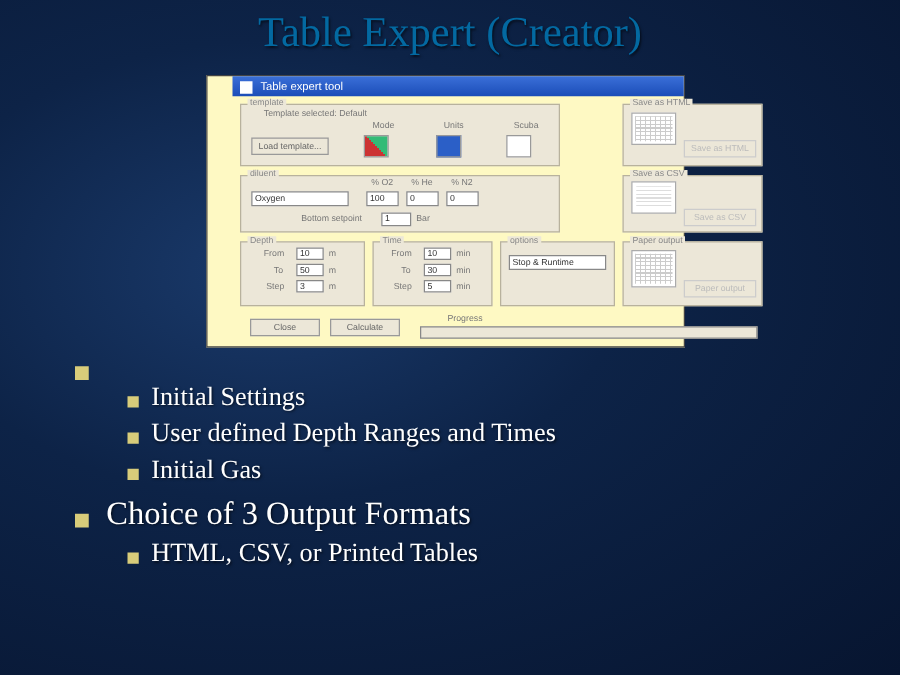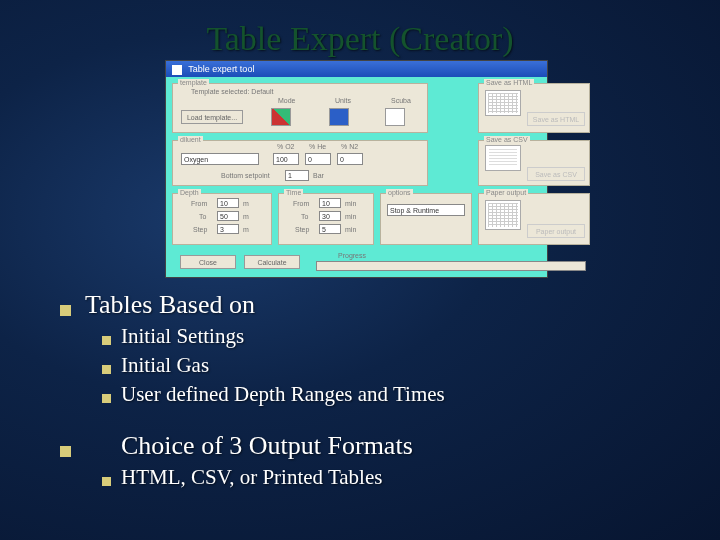--- a/index.html
+++ b/index.html
@@ -5,38 +5,39 @@
   * { box-sizing: border-box; margin: 0; padding: 0; }
   body {
     width: 720px;
     height: 540px;
     background: radial-gradient(ellipse at 30% 40%, #1a3a6b 0%, #0d2347 40%, #071530 100%);
     font-family: Georgia, 'Times New Roman', serif;
     overflow: hidden;
     position: relative;
   }
   .slide-title {
-    color: #14532d;
+    color: #0369a1;
     font-size: 34px;
     text-align: center;
-    padding-top: 20px;
+    padding-top: 8px;
     font-weight: normal;
     text-shadow: 1px 1px 2px rgba(0,0,0,0.6);
   }
   .screenshot {
     position: absolute;
     left: 165px;
     top: 60px;
     width: 383px;
     height: 218px;
-    background: #5eead4;
+    background: #fef9c3;
     border: 1px solid #444;
     font-family: Tahoma, Arial, sans-serif;
     font-size: 8px;
     color: #555;
+    padding-left: 20px;
   }
   .titlebar {
     height: 16px;
     background: linear-gradient(to bottom, #3a6fd8, #1b4db8);
     color: #fff;
     padding-left: 6px;
     line-height: 16px;
     font-size: 9px;
   }
   .titlebar-icon {
@@ -240,35 +241,34 @@
     <div class="btn" style="left:14px; top:178px; width:56px; height:14px;">Close</div>
     <div class="btn" style="left:78px; top:178px; width:56px; height:14px;">Calculate</div>
     <div class="lbl" style="left:172px; top:175px;">Progress</div>
     <div class="input" style="left:150px; top:184px; width:270px; height:10px; background:#ece7d8;"></div>
   </div>
 </div>
 
 <div class="bullets">
   <div class="bullet-row l1">
     <span class="sq"></span>
-    <span>Tables Based on</span>
   </div>
   <div class="bullet-row l2">
     <span class="sq sm"></span>
     <span>Initial Settings</span>
   </div>
   <div class="bullet-row l2">
     <span class="sq sm"></span>
+    <span>User defined Depth Ranges and Times</span>
+  </div>
+  <div class="bullet-row l2">
+    <span class="sq sm"></span>
     <span>Initial Gas</span>
   </div>
-  <div class="bullet-row l2">
-    <span class="sq sm"></span>
-    <span>User defined Depth Ranges and Times</span>
-  </div>
-  <div class="bullet-row l1" style="margin-top:24px;gap:36px;">
+  <div class="bullet-row l1" style="margin-top:8px;">
     <span class="sq"></span>
     <span>Choice of 3 Output Formats</span>
   </div>
   <div class="bullet-row l2">
     <span class="sq sm"></span>
     <span>HTML, CSV, or Printed Tables</span>
   </div>
 </div>
 
 </body></html>

